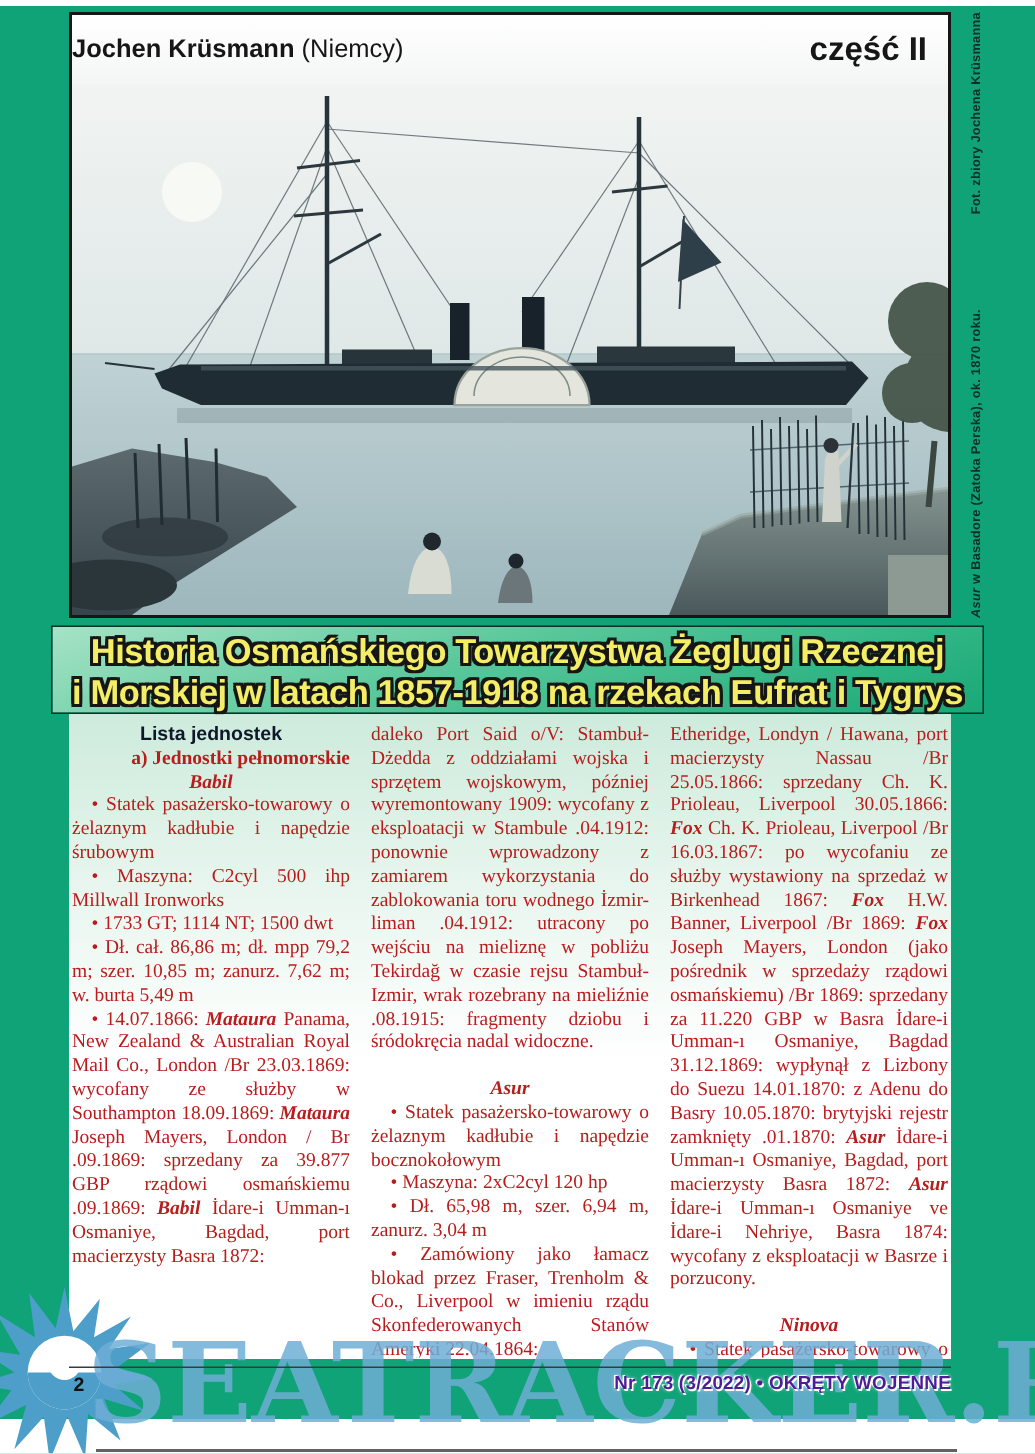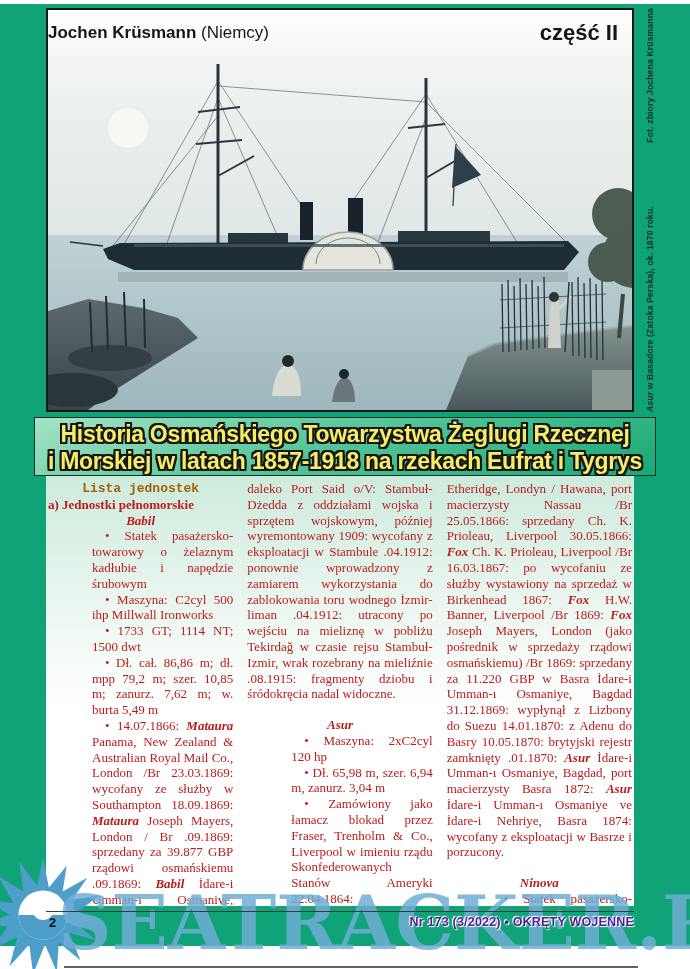--- a/index.html
+++ b/index.html
@@ -32,24 +32,24 @@
                       -2px 0 0 #161616,2px 0 0 #161616,0 -2px 0 #161616,0 2px 0 #161616;}
 
   
   .text-bg{position:absolute;left:46px;top:476px;width:588px;height:430px;z-index:1;
            background:linear-gradient(180deg,#cdebdc 0%,#e9f6ef 28%,#ffffff 54%,#ffffff 100%);}
   .columns{position:absolute;left:48px;top:481px;width:584px;height:424px;z-index:1;
            display:grid;grid-template-columns:repeat(3,1fr);column-gap:14px;overflow:hidden;}
   .col{overflow:hidden;}
   .col p{margin:0;font-family:"Liberation Serif",serif;font-size:13px;line-height:15.8px;
          color:#b91c1c;text-align:justify;}
-  .col p.ind{text-indent:13px;margin-left:44px;}
-  .col p.label{font-family:Liberation Mono, monospace;font-weight:bold;color:#a16207;
+  .col p.ind{text-indent:13px;}
+  .col p.label{font-family:Liberation Sans, sans-serif;font-weight:bold;color:#0f172a;
                text-align:center;font-size:13px;}
-  .col p.bold{font-weight:bold;text-align:left;}
+  .col p.bold{font-weight:bold;text-align:right;}
   .col p.ship{font-weight:bold;font-style:italic;text-align:center;}
   .col p.gap{margin-top:15px;}
 
   
   .foot-rule{position:absolute;left:46px;top:911px;width:588px;height:1px;background:#3a3a3a;z-index:6;}
   .page-num{position:absolute;left:49px;top:915px;font-size:13px;font-weight:bold;color:#111;z-index:6;}
   .issue{position:absolute;right:56px;top:915px;font-size:12.5px;font-weight:bold;color:#4c1d95;z-index:6;
          letter-spacing:.2px;text-shadow:0 0 3px #fff,1px 1px 0 #fff,-1px -1px 0 #fff;}
 
   
@@ -203,20 +203,21 @@
         <p class="ship">Babil</p>
         <p class="para ind"><span>• Statek pasażersko-towarowy o żelaznym kadłubie i napędzie śrubowym</span></p>
         <p class="para ind"><span>• Maszyna: C2cyl 500 ihp Millwall Ironworks</span></p>
         <p class="para ind"><span>• 1733 GT; 1114 NT; 1500 dwt</span></p>
         <p class="para ind"><span>• Dł. cał. 86,86 m; dł. mpp 79,2 m; szer. 10,85 m; zanurz. 7,62 m; w. burta 5,49 m</span></p>
         <p class="para ind"><span>• 14.07.1866: </span><span style="font-weight: bold; font-style: italic;">Mataura</span><span> Panama, New Zealand &amp; Australian Royal Mail Co., London /Br 23.03.1869: wycofany ze służby w Southampton 18.09.1869: </span><span style="font-weight: bold; font-style: italic;">Mataura</span><span> Joseph Mayers, London / Br .09.1869: sprzedany za 39.877 GBP rządowi osmańskiemu .09.1869: </span><span style="font-weight: bold; font-style: italic;">Babil</span><span> İdare-i Umman-ı Osmaniye, Bagdad, port macierzysty Basra 1872: </span></p>
       </div>
       <div class="col">
         <p class="para"><span>daleko Port Said o/V: Stambuł-Dżedda z oddziałami wojska i sprzętem wojskowym, później wyremontowany 1909: wycofany z eksploatacji w Stambule .04.1912: ponownie wprowadzony z zamiarem wykorzystania do zablokowania toru wodnego İzmir-liman .04.1912: utracony po wejściu na mieliznę w pobliżu Tekirdağ w czasie rejsu Stambuł-Izmir, wrak rozebrany na mieliźnie .08.1915: fragmenty dziobu i śródokręcia nadal widoczne.</span></p>
         <p class="ship gap">Asur</p>
+        <p class="para ind"><span>• Statek pasażersko-towarowy o żelaznym kadłubie i napędzie bocznokołowym</span></p>
         <p class="para ind"><span>• Maszyna: 2xC2cyl 120 hp</span></p>
         <p class="para ind"><span>• Dł. 65,98 m, szer. 6,94 m, zanurz. 3,04 m</span></p>
         <p class="para ind"><span>• Zamówiony jako łamacz blokad przez Fraser, Trenholm &amp; Co., Liverpool w imieniu rządu Skonfederowanych Stanów Ameryki 22.04.1864: </span></p>
       </div>
       <div class="col">
         <p class="para"><span>Etheridge, Londyn / Hawana, port macierzysty Nassau /Br 25.05.1866: sprzedany Ch. K. Prioleau, Liverpool 30.05.1866: </span><span style="font-weight: bold; font-style: italic;">Fox</span><span> Ch. K. Prioleau, Liverpool /Br 16.03.1867: po wycofaniu ze służby wystawiony na sprzedaż w Birkenhead 1867: </span><span style="font-weight: bold; font-style: italic;">Fox</span><span> H.W. Banner, Liverpool /Br 1869: </span><span style="font-weight: bold; font-style: italic;">Fox</span><span> Joseph Mayers, London (jako pośrednik w sprzedaży rządowi osmańskiemu) /Br 1869: sprzedany za 11.220 GBP w Basra İdare-i Umman-ı Osmaniye, Bagdad 31.12.1869: wypłynął z Lizbony do Suezu 14.01.1870: z Adenu do Basry 10.05.1870: brytyjski rejestr zamknięty .01.1870: </span><span style="font-weight: bold; font-style: italic;">Asur</span><span> İdare-i Umman-ı Osmaniye, Bagdad, port macierzysty Basra 1872: </span><span style="font-weight: bold; font-style: italic;">Asur</span><span> İdare-i Umman-ı Osmaniye ve İdare-i Nehriye, Basra 1874: wycofany z eksploatacji w Basrze i porzucony.</span></p>
         <p class="ship gap">Ninova</p>
         <p class="para ind"><span>• Statek pasażersko-towarowy o żelaznym kadłubie i napędzie śrubowym</span></p>
       </div>
     </div>

